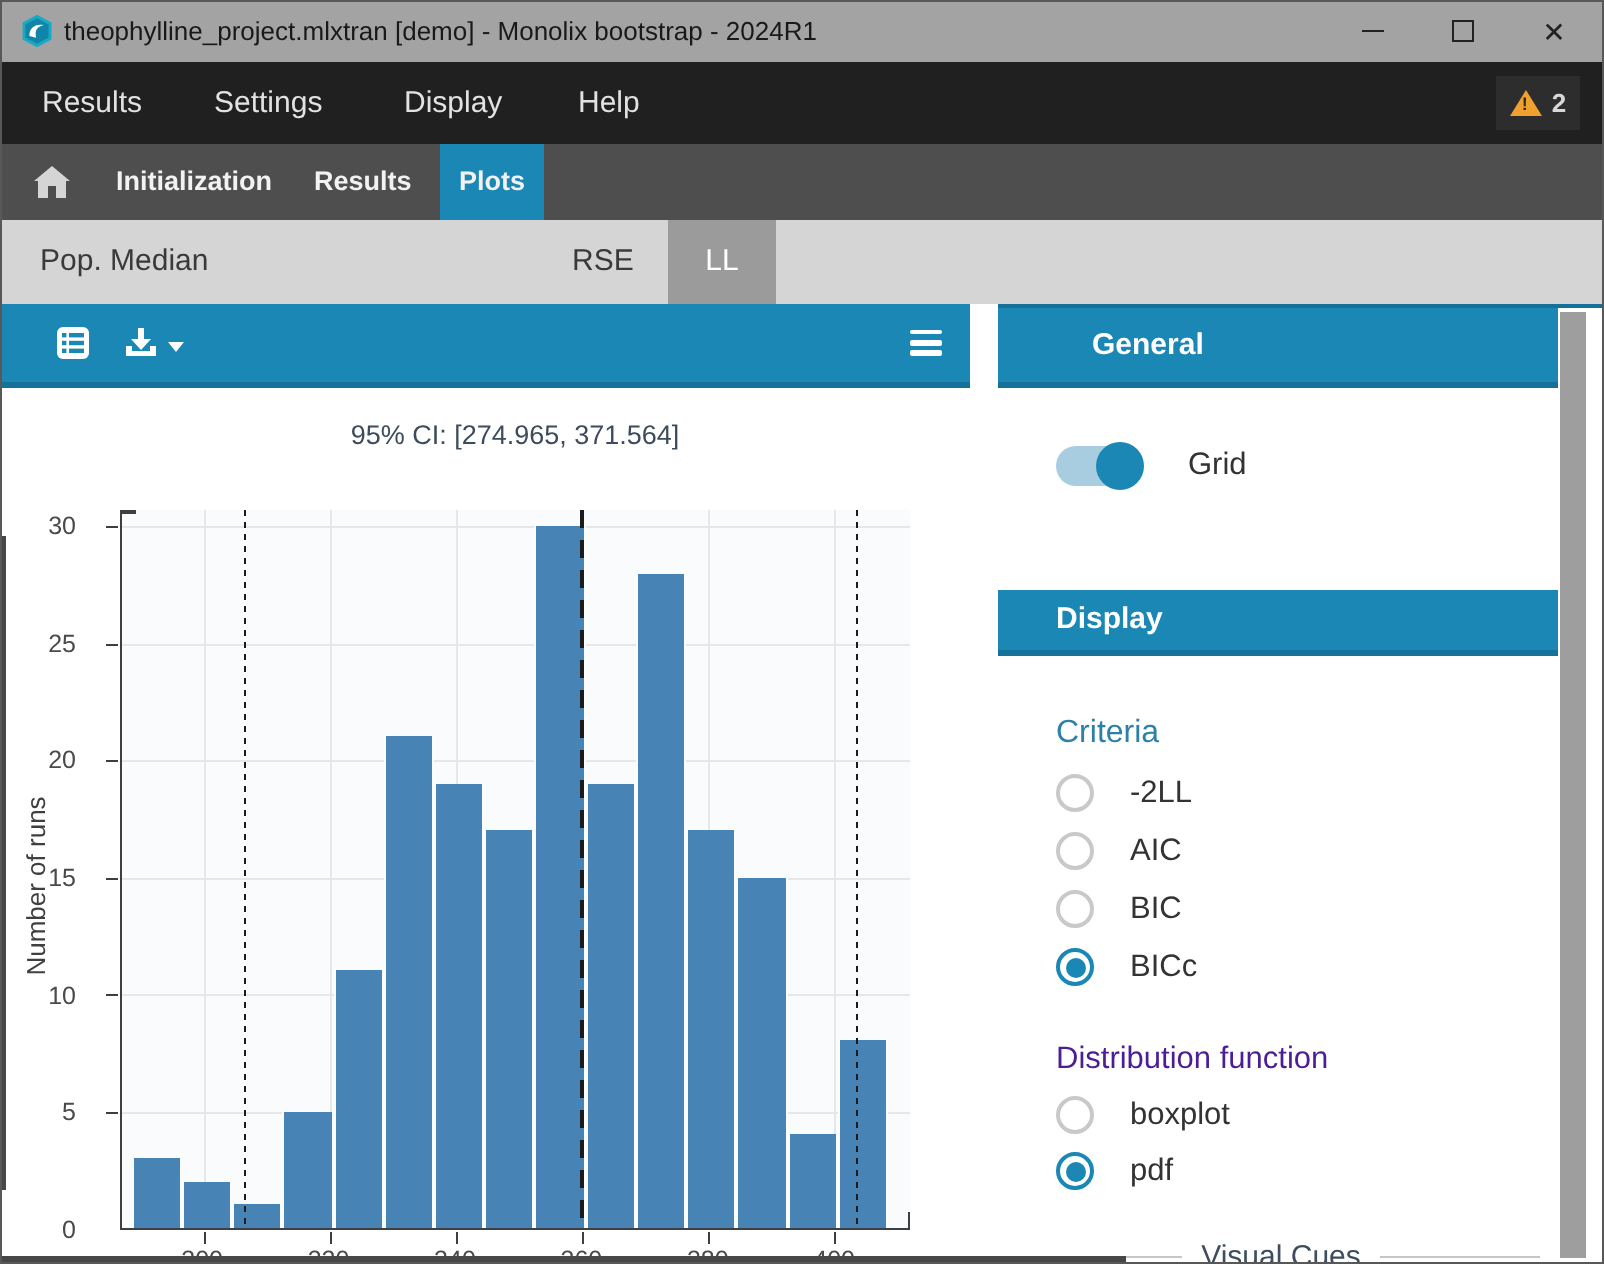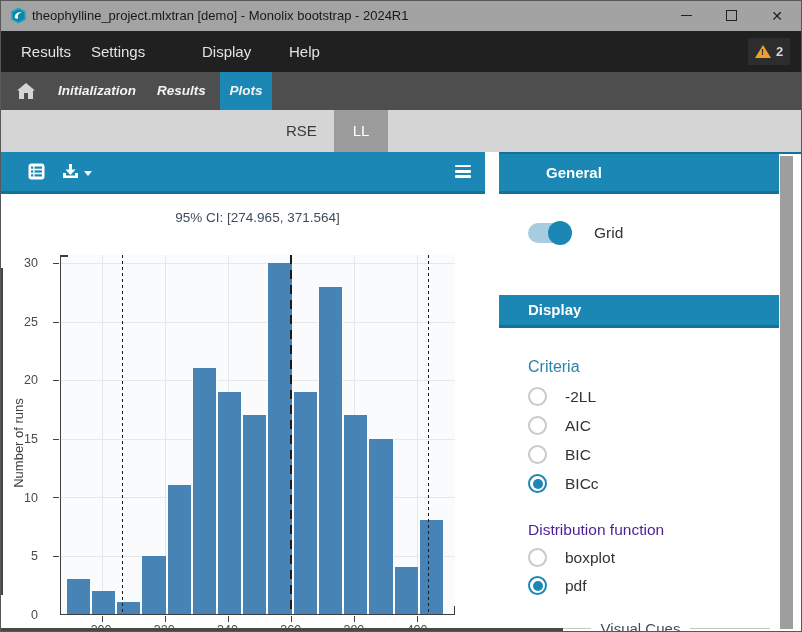--- a/index.html
+++ b/index.html
@@ -24,21 +24,21 @@
   #warn-box { position:absolute; right:12px; top:7px; width:42px; height:27px; background:#2d2d2d;
               display:flex; align-items:center; justify-content:center; gap:5px; }
   .warn-tri { width:0; height:0; border-left:8px solid transparent; border-right:8px solid transparent;
               border-bottom:13px solid #efa02f; position:relative; }
   .warn-tri::after { content:"!"; position:absolute; left:-2px; top:2px; font-size:9px; font-weight:bold; color:#2d2d2d; }
   #warn-count { font-size:13px; color:#d8d8d8; font-weight:bold; }
 
   
   #navtabs { position:absolute; left:0; top:72px; width:100%; height:38px; background:#4e4e4e; }
   #home-btn { position:absolute; left:8px; top:0; width:36px; height:38px; display:flex; align-items:center; justify-content:center; }
-  .nav-tab { position:absolute; top:0; line-height:38px; font-size:13.5px; font-weight:600; color:#f2f2f2;font-style:italic; }
+  .nav-tab { position:absolute; top:0; line-height:38px; font-size:13.5px; font-weight:600; color:#f2f2f2; }
   #nav-init { left:58px; } #nav-results { left:157px; }
   #nav-plots { left:220px; width:52px; height:38px; background:#1a87b5; text-align:center; }
 
   
   #subtabs { position:absolute; left:0; top:110px; width:100%; height:42px; background:#d5d5d5; }
   .sub-tab { position:absolute; top:0; line-height:42px; font-size:15px; color:#3a3a3a; }
   #st-popmedian { left:20px; } #st-popest { left:146px; } #st-rse { left:286px; }
   #st-ll { left:334px; width:54px; height:42px; background:#9b9b9b; color:#fff; text-align:center; }
 
   
@@ -119,41 +119,42 @@
     <div id="btn-max" class="win-btn">
         <div class="glyph-max"></div>
       </div>
     <div id="btn-close" class="win-btn">
         <span class="glyph-close">✕</span>
       </div>
   </div>
 
   <div id="menubar">
     <span class="menu-item" style="left:21px">Results</span>
-    <span class="menu-item" style="left:91px">Settings</span>
+    <span class="menu-item" style="left:107px">Settings</span>
     <span class="menu-item" style="left:202px">Display</span>
     <span class="menu-item" style="left:289px">Help</span>
     <div id="warn-box">
       <div class="warn-tri"></div>
       <span id="warn-count">2</span>
     </div>
   </div>
 
   <div id="navtabs">
     <div id="home-btn">
       <svg width="18" height="16" viewBox="0 0 18 16">
         <polygon points="9,0 18,7.5 16,7.5 16,16 11,16 11,10 7,10 7,16 2,16 2,7.5 0,7.5" fill="#d5d5d5"></polygon>
       </svg>
     </div>
     <span id="nav-init" class="nav-tab">Initialization</span>
     <span id="nav-results" class="nav-tab">Results</span>
     <div id="nav-plots" class="nav-tab">Plots</div>
   </div>
 
   <div id="subtabs">
+    <span id="st-popmedian" class="sub-tab">Pop. Median</span>
     <span id="st-rse" class="sub-tab">RSE</span>
     <div id="st-ll" class="sub-tab">LL</div>
   </div>
 
   <div id="chart-panel">
     <div id="toolbar">
       <svg class="tb-icon" id="tb-table" width="17" height="17" viewBox="0 0 17 17">
         <rect x="0.5" y="0.5" width="16" height="16" rx="3" fill="#ffffff"></rect>
         <rect x="3" y="3.5" width="2.2" height="2.2" fill="#1a87b5"></rect>
           <rect x="6.5" y="3.5" width="7.5" height="2.2" fill="#1a87b5"></rect>

